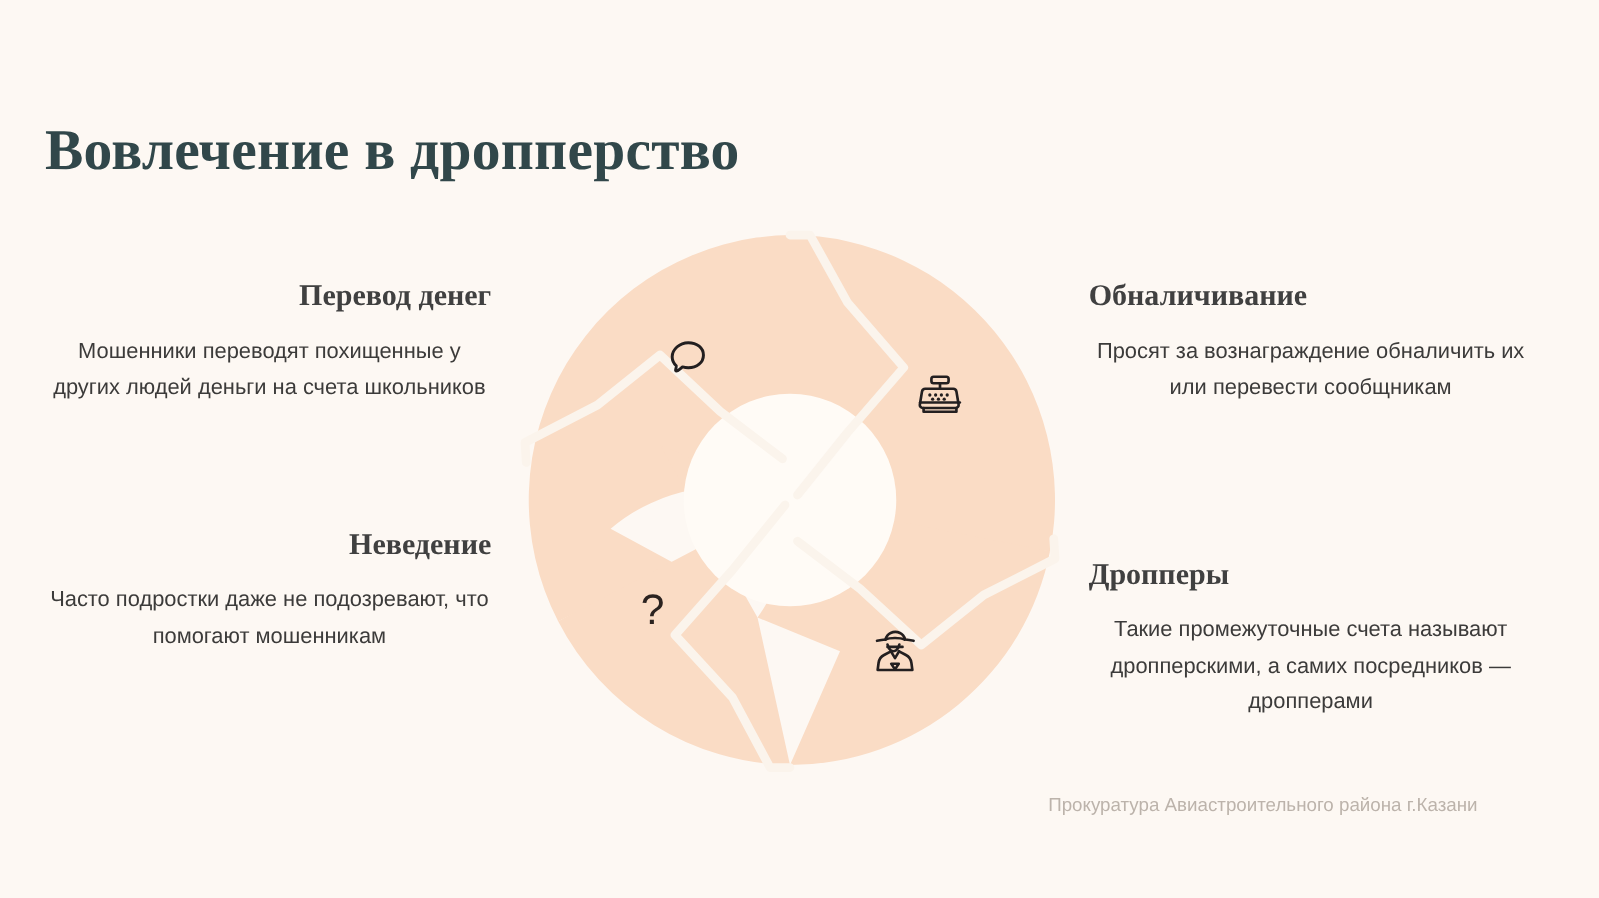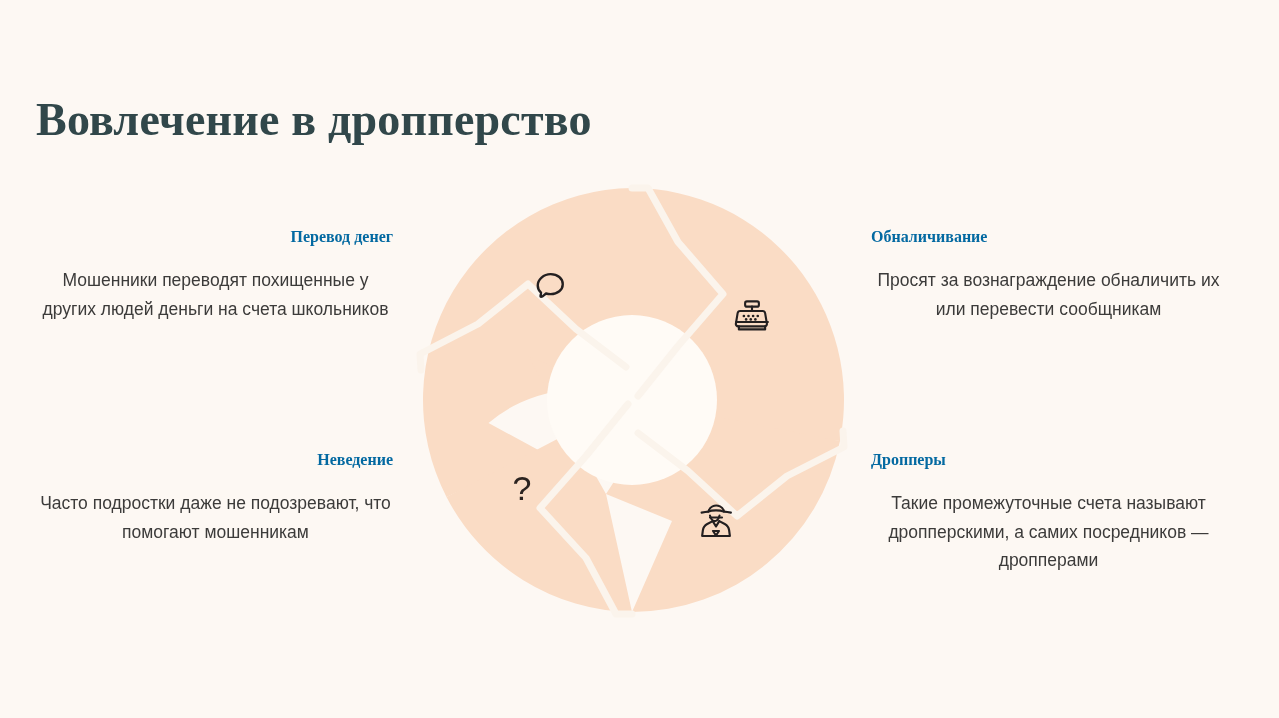--- a/index.html
+++ b/index.html
@@ -31,43 +31,43 @@
     letter-spacing: 0.2px;
     white-space: nowrap;
   }
   .block {
     position: absolute;
     width: 355px;
   }
   .block .heading {
     font-family: "Liberation Serif", serif;
     font-weight: 700;
-    font-size: 16px;
+    font-size: 24px;
     line-height: 30px;
-    color: #0369a1;
+    color: #404040;
     margin: 0 0 14px 0;
   }
   .block .body {
     font-family: "Liberation Sans", sans-serif;
     font-size: 17.5px;
     line-height: 28.5px;
     color: #3C3B3A;
     margin: 0;
     text-align: center;
   }
   .block.left {
     text-align: right;
     left: 38px;
   }
   .block.right {
     text-align: left;
     left: 871px;
   }
   #block-transfer { top: 222px; }
-  #block-ignorance { top: 445px; }
+  #block-ignorance { top: 421px; }
   #block-cashout  { top: 222px; }
   #block-droppers { top: 445px; }
 
   #donut-wrap {
     position: absolute;
     left: 410px;
     top: 176px;
     width: 446px;
     height: 450px;
   }
@@ -213,14 +213,15 @@
         <path d="M13.4 15.3 9 17.6c-1.9 1-3.2 2.9-3.5 5l-.6 4.6h22.2l-.6-4.6
                  c-.3-2.1-1.6-4-3.5-5l-4.4-2.3"></path>
         <path d="M13.4 15.3 16 19.6l2.6-4.3"></path>
         <path d="M13.6 23.2h4.8l-2.4 3.6z"></path>
       </svg>
     </span>
 
     <span class="seg-icon" id="icon-question">?</span>
   </div>
 
+  <div id="footer-note">Прокуратура Авиастроительного района г.Казани</div>
 
 </div>
 
 </body></html>

